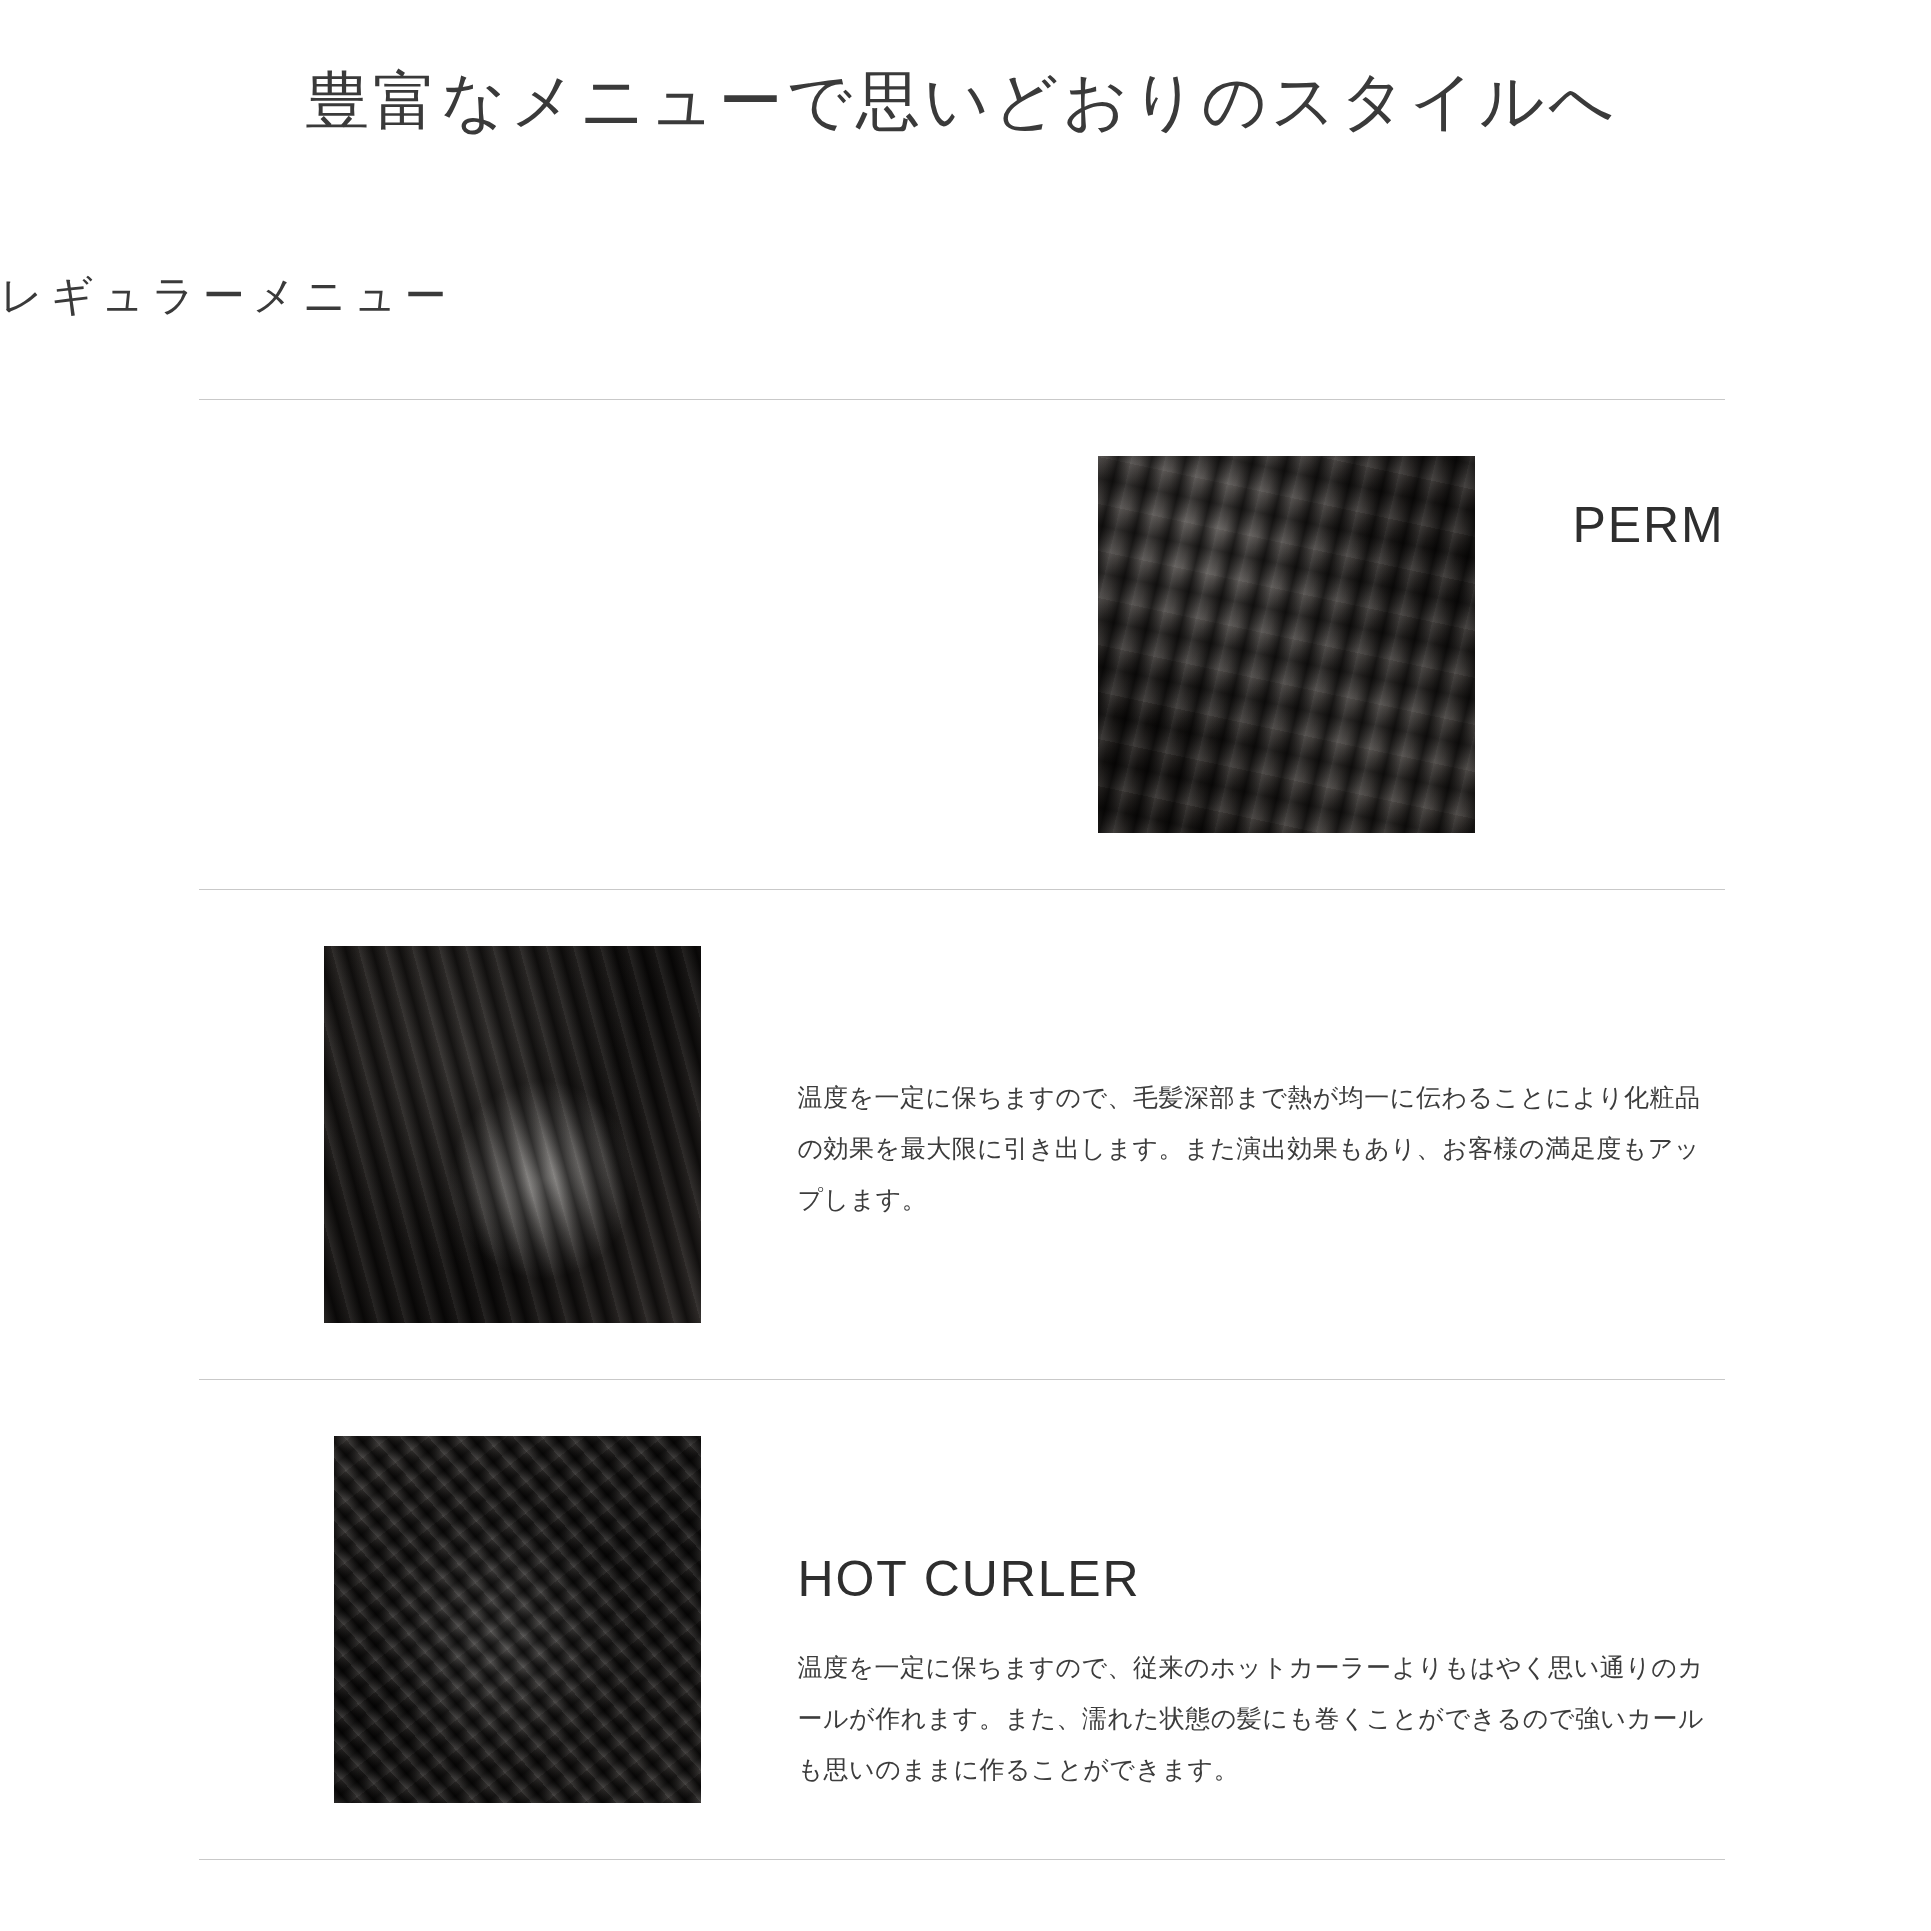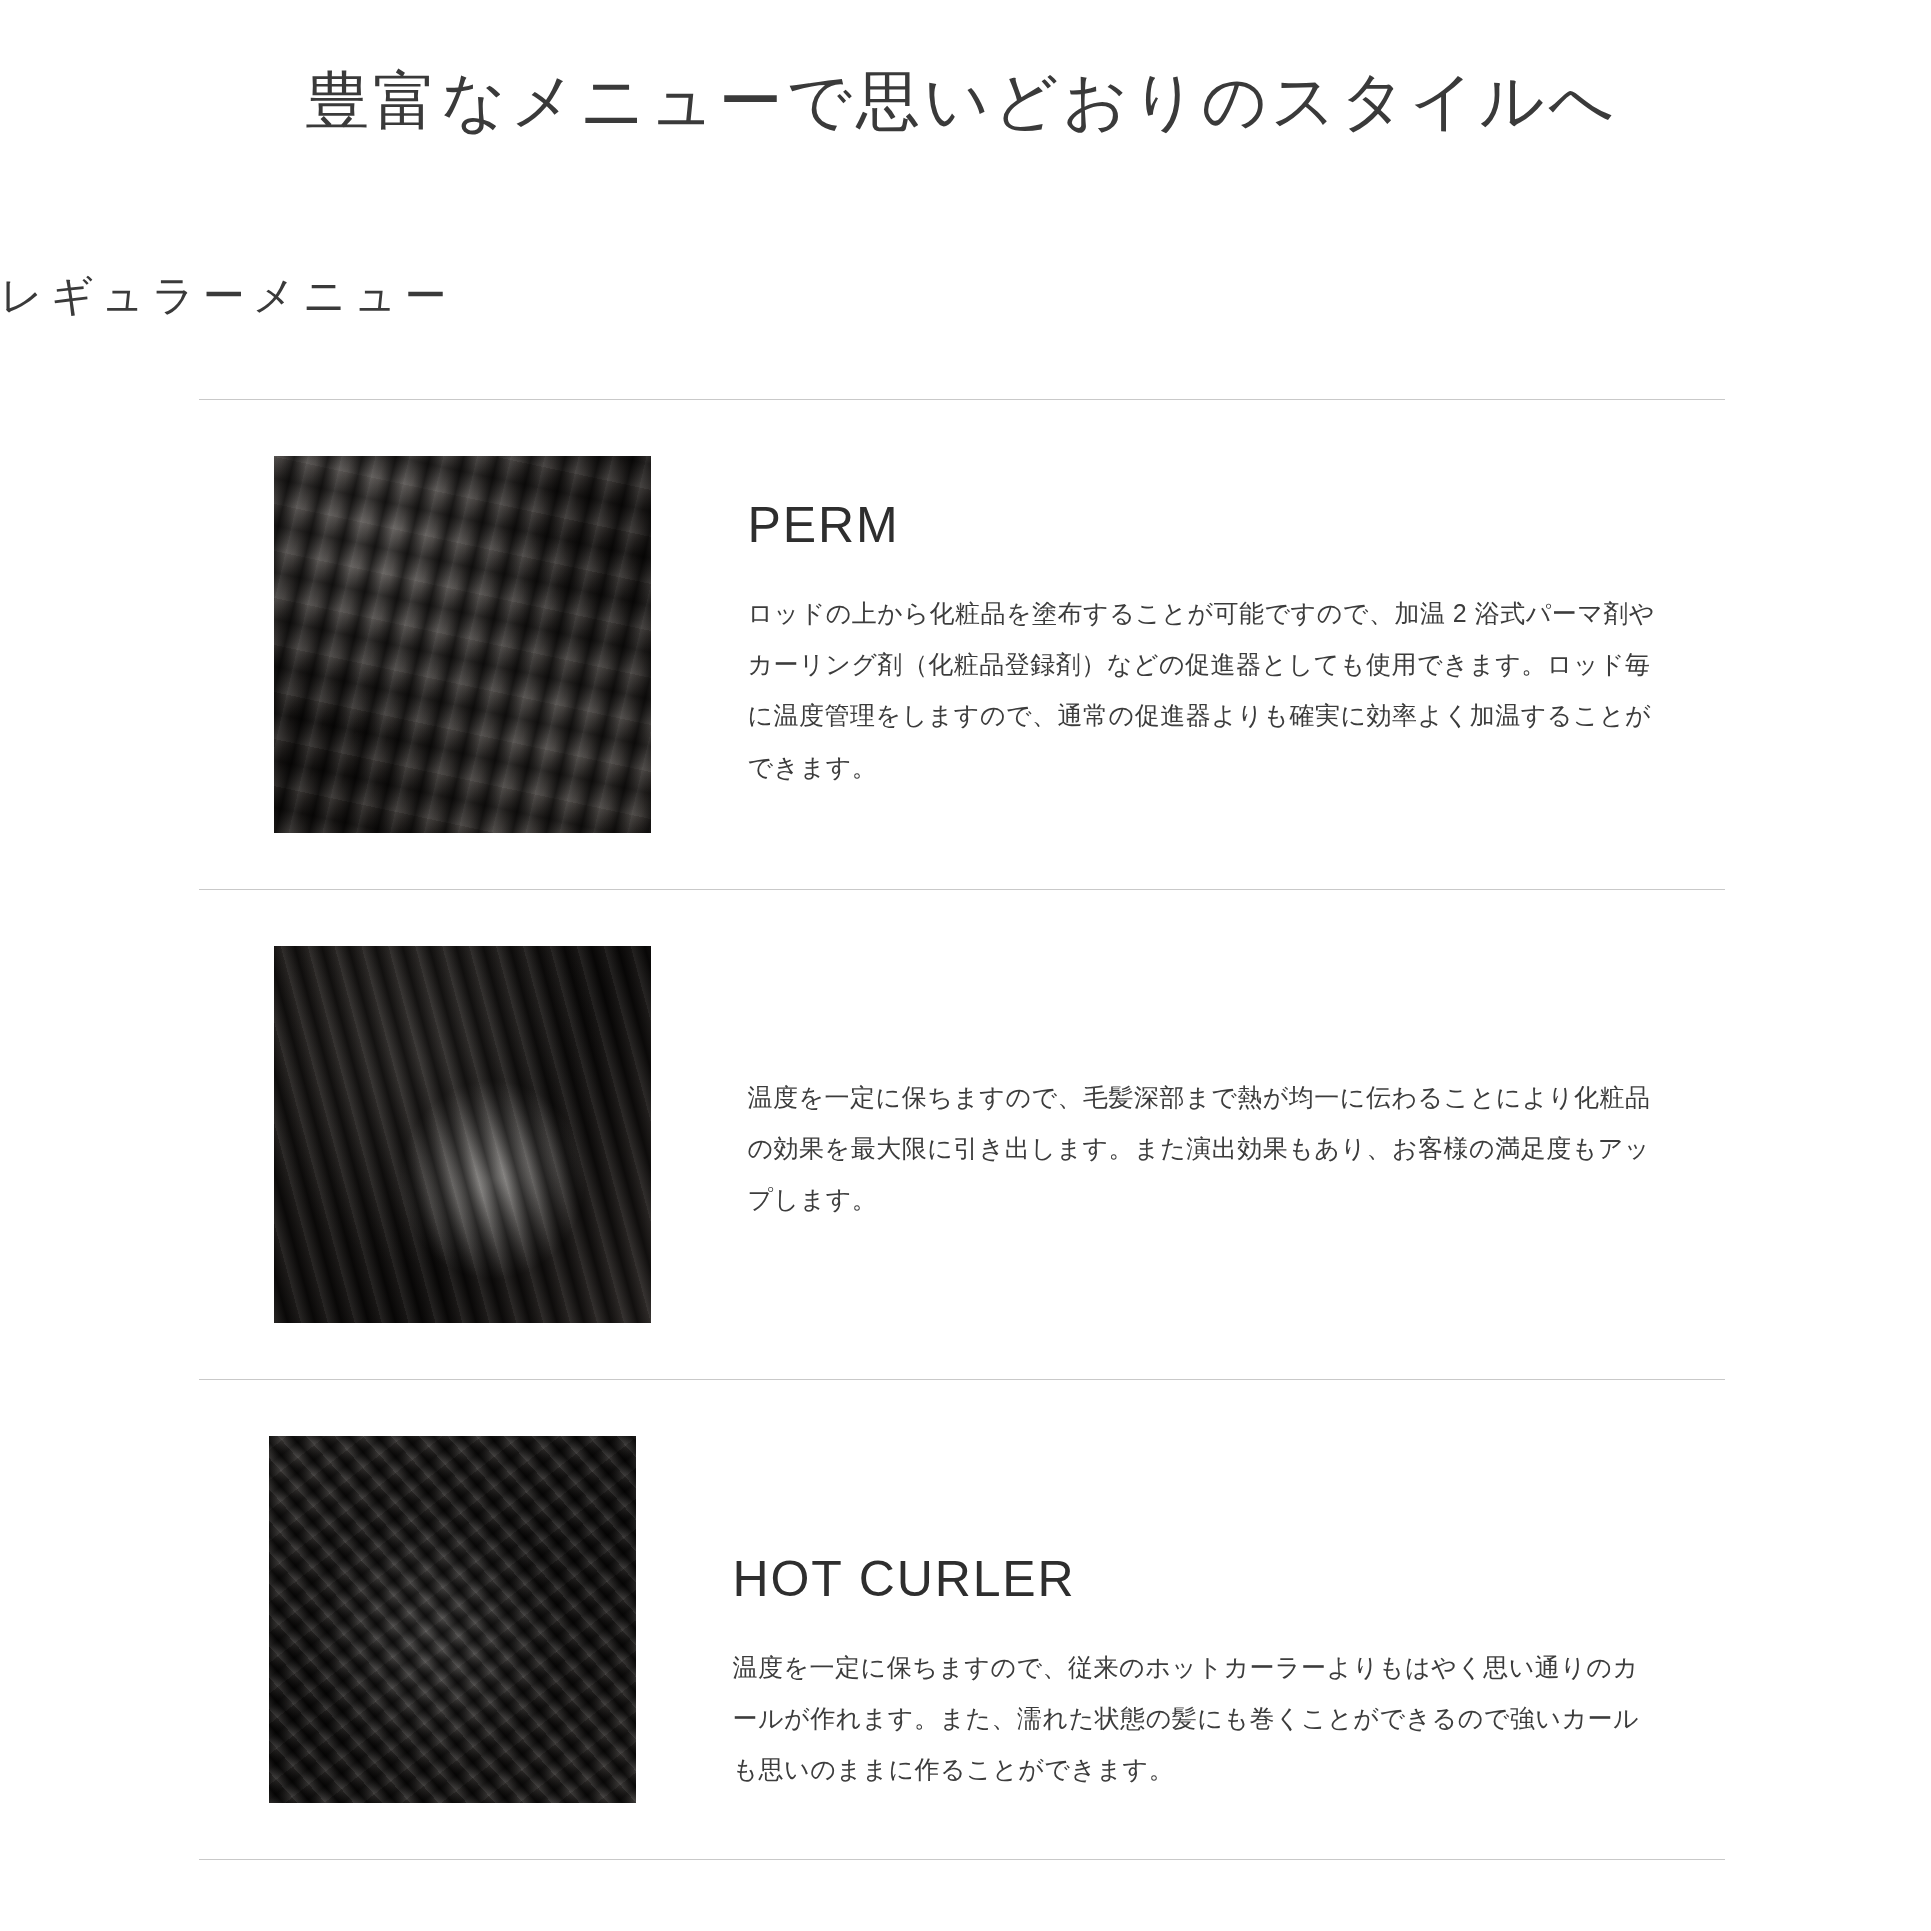--- a/index.html
+++ b/index.html
@@ -66,20 +66,21 @@
   .divider.d3 { margin-top: 0; }
   .divider.d4 { margin-top: 0; }
 
   .menu-item {
     display: flex;
     align-items: flex-start;
     width: 1526px;
     margin: 0 auto;
     box-sizing: border-box;
     padding: 56px 0 56px 0;
+    justify-content: flex-end;
   }
   .thumb {
     width: 377px;
     height: 377px;
     flex: 0 0 377px;
     margin-left: 75px;
     position: relative;
     overflow: hidden;
     background: #161412;
   }
@@ -160,21 +161,20 @@
   <h2 class="subhead">レギュラーメニュー</h2>
 
   <div class="divider wide d1"></div>
 
   <ul class="menu-list">
 
     <li class="menu-item item-perm">
       <div class="thumb thumb-perm"></div>
       <div class="item-text">
         <h3 class="item-title">PERM</h3>
-        <p class="item-desc">ロッドの上から化粧品を塗布することが可能ですので、加温 2 浴式パーマ剤やカーリング剤（化粧品登録剤）などの促進器としても使用できます。ロッド毎に温度管理をしますので、通常の促進器よりも確実に効率よく加温することができます。</p>
       </div>
     </li>
 
     <div class="divider narrow d2"></div>
 
     <li class="menu-item item-treatment">
       <div class="thumb thumb-treatment"></div>
       <div class="item-text">
         <p class="item-desc">温度を一定に保ちますので、毛髪深部まで熱が均一に伝わることにより化粧品の効果を最大限に引き出します。また演出効果もあり、お客様の満足度もアップします。</p>
       </div>

